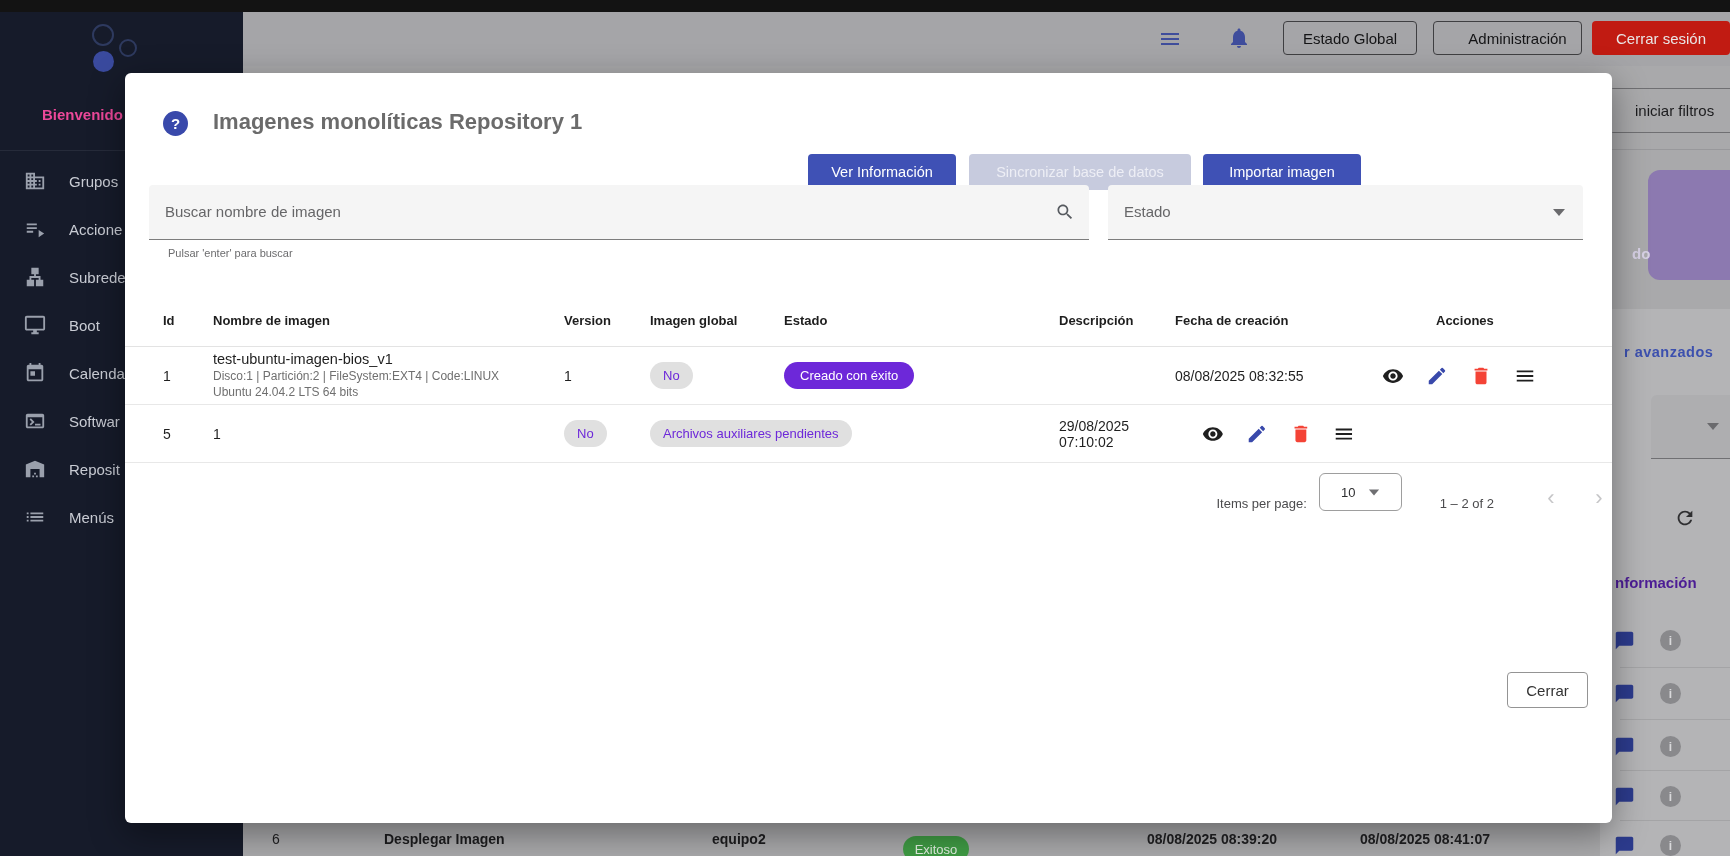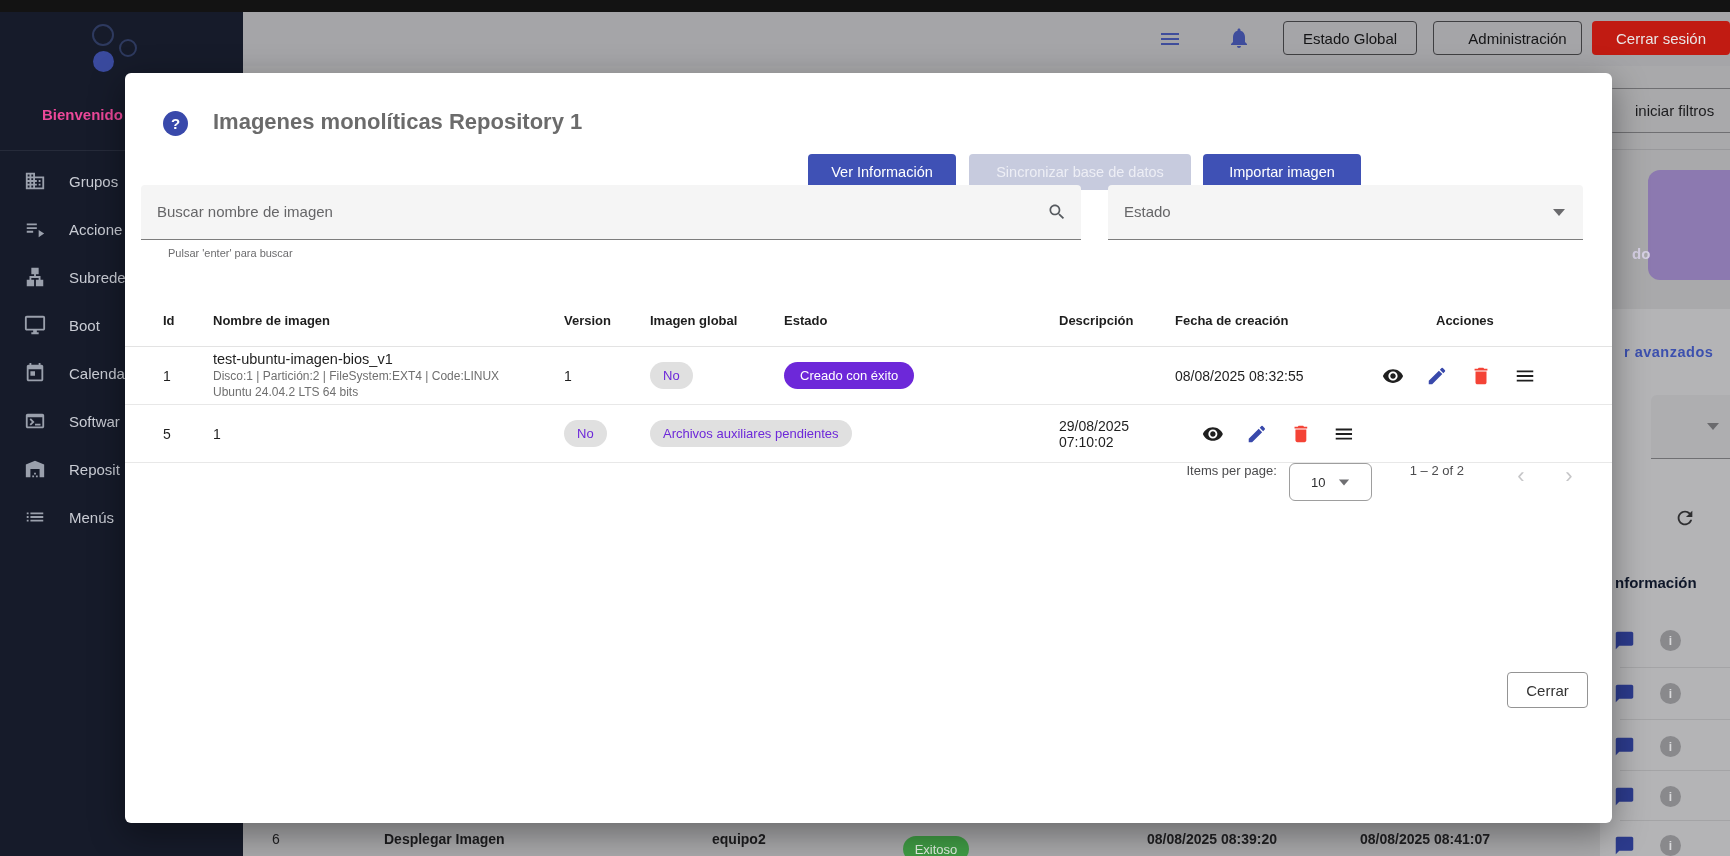--- a/index.html
+++ b/index.html
@@ -32,21 +32,21 @@
                border-radius:23px; color:#1c1c1e; font-size:15px; display:flex; align-items:center; padding-left:44px; }
   .frag-hr1 { position:absolute; left:1612px; top:149px; width:118px; height:1px; background:#98989b; }
   .purple-box { position:absolute; left:1648px; top:170px; width:100px; height:110px; border-radius:12px; background:#8c79b0; }
   .purple-txt { position:absolute; left:1632px; top:245px; color:#d6d0e4; font-size:15px; font-weight:bold; }
   .right-panel { position:absolute; left:1600px; top:309px; width:130px; height:547px; background:#b4b4b6; border-radius:8px 0 0 0; }
   .avanzados { position:absolute; left:1624px; top:344px; color:#3c50ae; font-size:14.5px; font-weight:bold; letter-spacing:0.5px; white-space:nowrap; }
   .bg-select { position:absolute; left:1651px; top:395px; width:96px; height:64px; background:#aeaeb0; border-radius:6px 6px 0 0; border-bottom:1px solid #707073; }
   .bg-select .caret { position:absolute; left:56px; top:28px; }
   .caret { width:0; height:0; border-left:6px solid transparent; border-right:6px solid transparent; border-top:7px solid #6a6a6d; }
   .refresh { position:absolute; left:1674px; top:507px; width:22px; height:22px; color:#2f2f31; }
-  .info-head { position:absolute; left:1615px; top:574px; color:#0f172a; font-size:15px; font-weight:bold; }
+  .info-head { position:absolute; left:1615px; top:574px; color:#4c1d95; font-size:15px; font-weight:bold; }
   .chat-ic { position:absolute; left:1613px; width:23px; height:21px; color:#2c3b8d; }
   .info-ic { position:absolute; left:1660px; width:21px; height:21px; border-radius:50%; background:#89898c;
              color:#d9d9db; font-size:12px; font-weight:bold; display:flex; align-items:center; justify-content:center; }
   .row-hr { position:absolute; left:1620px; width:110px; height:1px; background:#a4a4a6; }
 
   
   .bott { position:absolute; top:831px; color:#202022; font-size:14px; white-space:nowrap; }
   .bott.b { font-weight:bold; color:#1c1c1e; }
   .exitoso { position:absolute; left:903px; top:836px; width:66px; height:26px; border-radius:13px; background:#3f9b44;
              color:#e2efe1; font-size:13px; display:flex; align-items:center; justify-content:center; }
@@ -72,22 +72,22 @@
   .thead .hact { padding-left:81px; }
   .tr { height:58px; border-bottom:1px solid #e8e8e8; font-size:14px; color:#1f1f1f; }
   .namecell .nm { font-size:14.5px; color:#1f1f1f; line-height:17px; }
   .namecell .dt { font-size:12px; color:#6f6f6f; line-height:16px; }
   .pill { display:inline-block; padding:6px 13px; border-radius:16px; font-size:13px; background:#e0e0e0; color:#6d28d9; white-space:nowrap; }
   .pill.green { background:#6d28d9; color:#ffffff; padding:6px 16px; }
   .acts { display:flex; align-items:center; gap:22px; padding-left:27px; }
   .aic { width:22px; height:22px; cursor:pointer; }
   .aic.eye { color:#1f1f1f; } .aic.pen { color:#3949ab; } .aic.del { color:#f44336; } .aic.menu { color:#1f1f1f; }
 
-  .pagi { position:absolute; left:0; top:390px; width:1487px; height:48px; display:flex; align-items:flex-start;
-          justify-content:flex-end; padding-right:30px; color:#4b4b4d; font-size:13px; }
+  .pagi { position:absolute; left:0; top:390px; width:1487px; height:48px; display:flex; align-items:flex-end;
+          justify-content:flex-end; color:#4b4b4d; font-size:13px; }
   .ipp-box { width:83px; height:38px; border:1px solid #9e9e9e; border-radius:6px; margin:0 38px 0 12px;
              display:flex; align-items:center; justify-content:center; gap:12px; color:#2e2e30; cursor:pointer; }
   .ipp-box .caret { border-top-color:#6f6f72; transform:scale(0.85); }
   .chev { width:26px; text-align:center; font-size:22px; color:#c6c6c8; cursor:default; user-select:none; }
   .range { margin-right:44px; }
   .chev.l { margin-right:22px; }
 
   .close-btn { position:absolute; left:1382px; top:599px; width:81px; height:36px; background:#fff;
                border:1px solid #949494; border-radius:4px; font-size:15px; color:#333; font-family:inherit; cursor:pointer; }
 </style>
@@ -217,21 +217,21 @@
   <div class="bott" style="left:1360px; font-weight:bold;">08/08/2025 08:41:07</div>
 
   <div class="modal">
     <div class="help">?</div>
     <div class="m-title">Imagenes monolíticas Repository 1</div>
 
     <button class="m-btn" style="left:683px; width:148px;">Ver Información</button>
     <button class="m-btn disabled" style="left:844px; width:222px;">Sincronizar base de datos</button>
     <button class="m-btn" style="left:1078px; width:158px;">Importar imagen</button>
 
-    <div class="field" style="left:16px; width:940px;">
+    <div class="field" style="left:24px; width:940px;">
       <span class="flabel">Buscar nombre de imagen</span>
       <svg class="search-ic" viewBox="0 0 24 24" fill="currentColor">
           <path d="M15.5 14h-.79l-.28-.27C15.41 12.59 16 11.11 16 9.5 16 5.91 13.09 3 9.5 3S3 5.91 3 9.5 5.91 16 9.5 16c1.61 0 3.09-.59 4.23-1.57l.27.28v.79l5 4.99L20.49 19l-4.99-5zm-6 0C7.01 14 5 11.99 5 9.5S7.01 5 9.5 5 14 7.01 14 9.5 11.99 14 9.5 14z"></path>
         </svg>
     </div>
     <div class="hint">Pulsar 'enter' para buscar</div>
 
     <div class="field" style="left:983px; width:475px;">
       <span class="flabel">Estado</span>
       <div class="caret" style="position:absolute; right:18px; top:24px;"></div>

